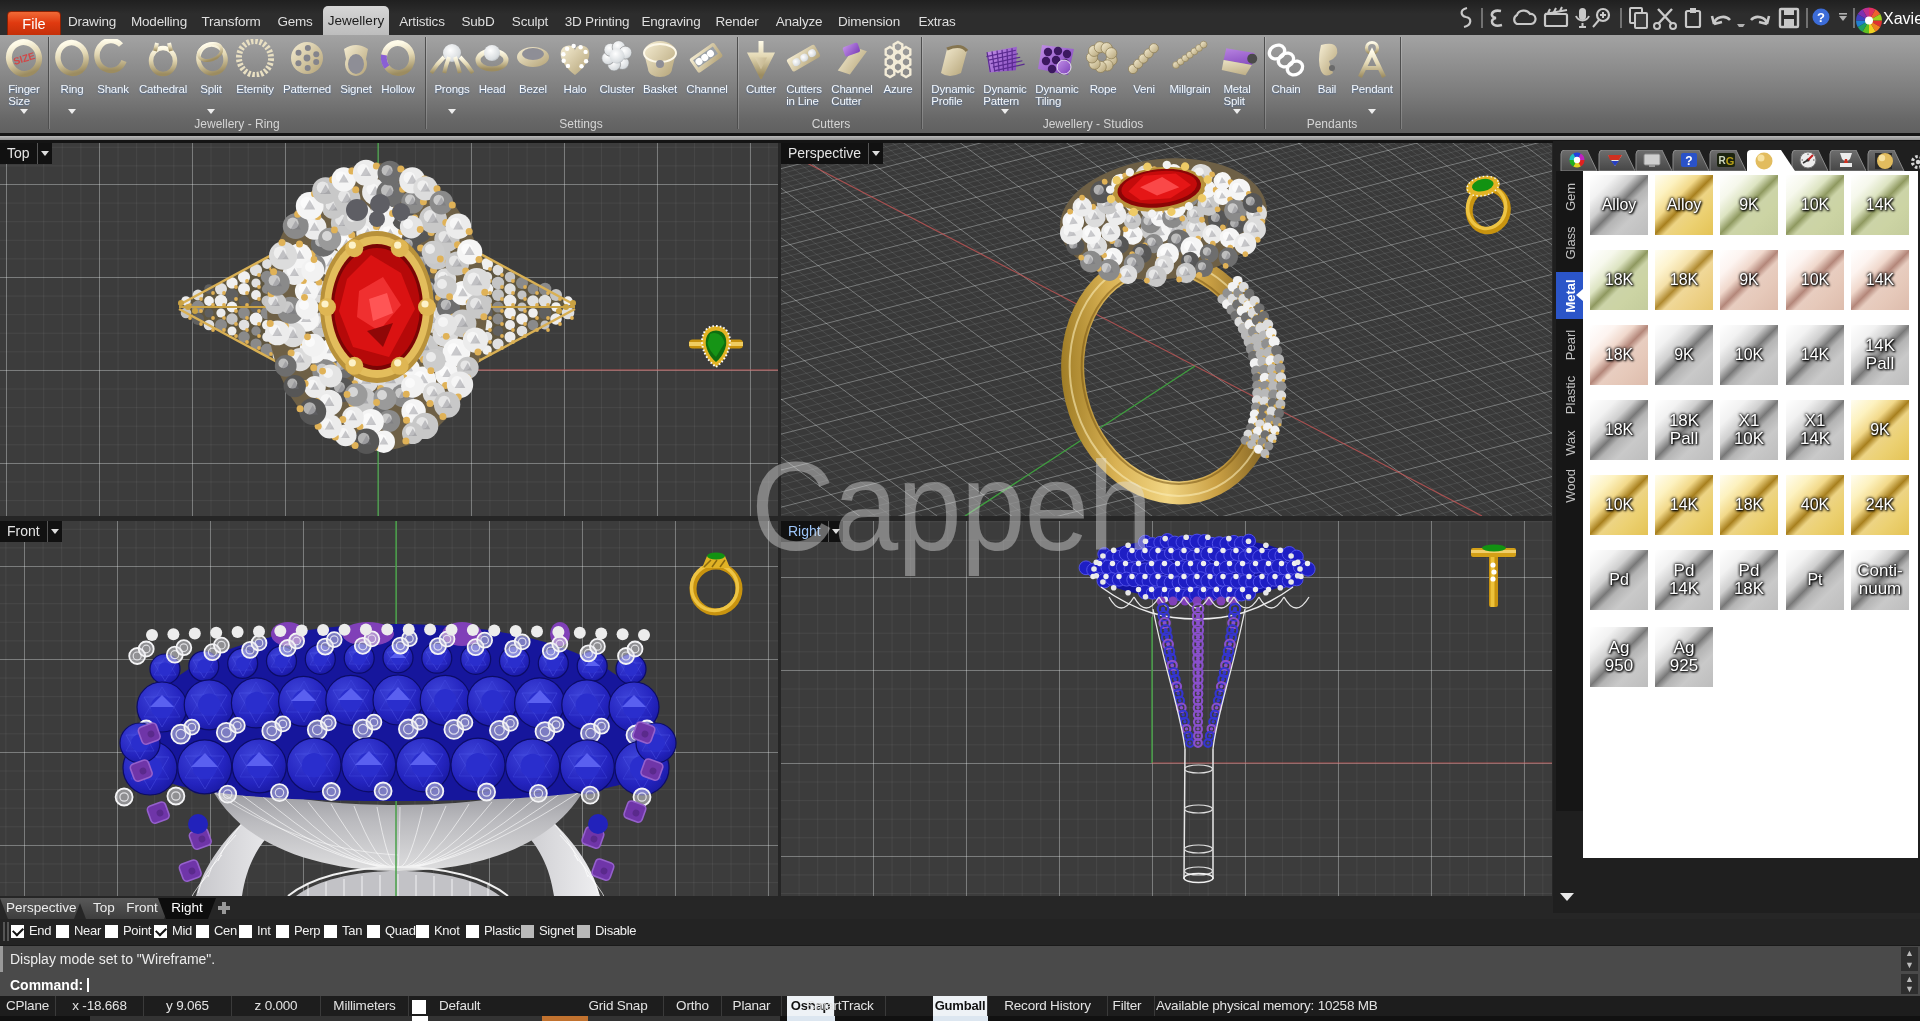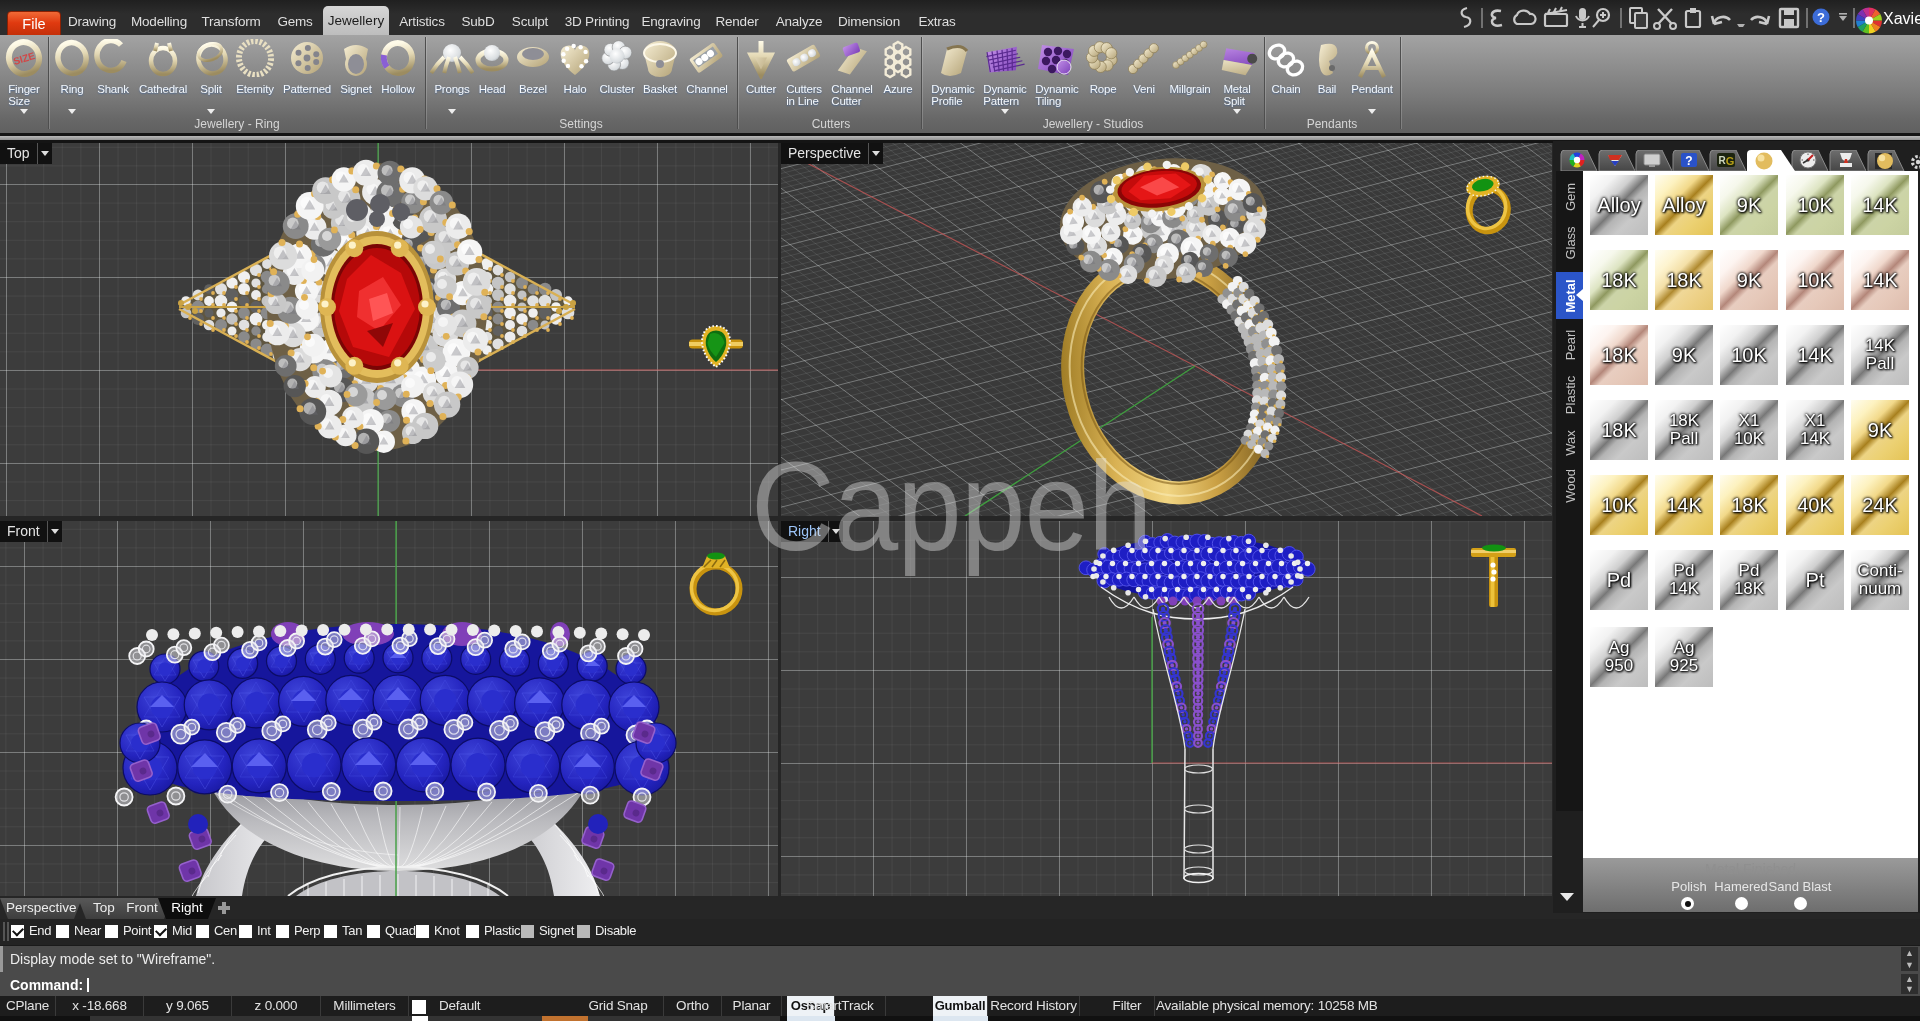--- a/index.html
+++ b/index.html
@@ -36,21 +36,21 @@
  border-right:4px solid transparent;border-top:5px solid #ddd}
 .gridbg{position:absolute;left:0;top:0;right:0;bottom:0}
 
 #rpanel{position:absolute;left:1553px;top:141px;width:367px;height:772px;background:#1f1f1f}
 #rtabs{position:absolute;left:3px;top:9px;width:364px;height:21px}
 #vtabs{position:absolute;left:3px;top:30px;width:27px;height:640px;background:#161616}
 .vtab{position:absolute;left:0;width:27px;color:#c2c2c2;font-size:13px}
 .vtab div{transform:rotate(-90deg);transform-origin:center;white-space:nowrap;text-align:center}
 .vtab.sel{background:#2b55c8;color:#fff}
 #swatches{position:absolute;left:30px;top:30px;width:335px;height:687px;background:#fff}
-.sw{position:absolute;width:58px;height:60px;color:#fff;font-size:20px;
+.sw{position:absolute;width:58px;height:60px;color:#fff;font-size:16px;
  display:flex;align-items:center;justify-content:center;text-align:center;line-height:20px;
  text-shadow:0 0 3px #000,0 0 3px #000,1px 1px 2px #000}
 #metalfin{position:absolute;left:30px;top:717px;width:335px;height:54px;
  background:linear-gradient(#9a9a9a,#6e6e6e);color:#e6e6e6;font-size:14px}
 .radio{width:13px;height:13px;border-radius:50%;background:#fff;position:absolute}
 .radio.on:after{content:"";position:absolute;left:3.5px;top:3.5px;width:6px;height:6px;border-radius:50%;background:#111}
 
 #vptabbar{position:absolute;left:0;top:896px;width:1553px;height:23px;background:#262626}
 .vpt{position:absolute;top:2px;height:21px;background:linear-gradient(#585858,#3e3e3e);color:#ececec;
  font-size:13.5px;text-align:center;line-height:20px;clip-path:polygon(0 0,100% 0,calc(100% - 8px) 100%,8px 100%);padding:0 6px}
@@ -2791,29 +2791,20 @@
 <div class="sw" style="left:203px;top:304px;background:linear-gradient(135deg,#fffdf0 0%,#fdf2c0 22%,#f2d98a 38%,#a8801e 50%,#edd484 58%,#ecd173 72%,#e4c355 100%);">40K</div>
 <div class="sw" style="left:268px;top:304px;background:linear-gradient(135deg,#fffdf0 0%,#fdf2c0 22%,#f2d98a 38%,#a8801e 50%,#edd484 58%,#ecd173 72%,#e4c355 100%);">24K</div>
 <div class="sw" style="left:7px;top:379px;background:linear-gradient(135deg,#ffffff 0%,#f2f2f2 22%,#cfcfcf 38%,#787878 50%,#b4b4b4 58%,#c9c9c9 72%,#bdbdbd 100%);">Pd</div>
 <div class="sw" style="left:72px;top:379px;background:linear-gradient(135deg,#ffffff 0%,#f2f2f2 22%,#cfcfcf 38%,#787878 50%,#b4b4b4 58%,#c9c9c9 72%,#bdbdbd 100%);font-size:17px;line-height:18px">Pd<br>14K</div>
 <div class="sw" style="left:137px;top:379px;background:linear-gradient(135deg,#ffffff 0%,#f2f2f2 22%,#cfcfcf 38%,#787878 50%,#b4b4b4 58%,#c9c9c9 72%,#bdbdbd 100%);font-size:17px;line-height:18px">Pd<br>18K</div>
 <div class="sw" style="left:203px;top:379px;background:linear-gradient(135deg,#ffffff 0%,#f2f2f2 22%,#cfcfcf 38%,#787878 50%,#b4b4b4 58%,#c9c9c9 72%,#bdbdbd 100%);">Pt</div>
 <div class="sw" style="left:268px;top:379px;background:linear-gradient(135deg,#ffffff 0%,#f2f2f2 22%,#cfcfcf 38%,#787878 50%,#b4b4b4 58%,#c9c9c9 72%,#bdbdbd 100%);font-size:17px;line-height:18px">Conti-<br>nuum</div>
 <div class="sw" style="left:7px;top:456px;background:linear-gradient(135deg,#ffffff 0%,#f2f2f2 22%,#cfcfcf 38%,#787878 50%,#b4b4b4 58%,#c9c9c9 72%,#bdbdbd 100%);font-size:17px;line-height:18px">Ag<br>950</div>
 <div class="sw" style="left:72px;top:456px;background:linear-gradient(135deg,#ffffff 0%,#f2f2f2 22%,#cfcfcf 38%,#787878 50%,#b4b4b4 58%,#c9c9c9 72%,#bdbdbd 100%);font-size:17px;line-height:18px">Ag<br>925</div>
 </div>
-<div id="metalfin">
-<div style="position:absolute;left:0;top:3px;width:335px;text-align:center;color:#8f8f8f">Metal Finished</div>
-<div style="position:absolute;left:61px;top:21px;width:90px;text-align:center;font-size:13px">Polish</div>
-<div style="position:absolute;left:113px;top:21px;width:90px;text-align:center;font-size:13px">Hamered</div>
-<div style="position:absolute;left:172px;top:21px;width:90px;text-align:center;font-size:13px">Sand Blast</div>
-<div class="radio on" style="left:98px;top:39px"></div>
-<div class="radio" style="left:152px;top:39px"></div>
-<div class="radio" style="left:211px;top:39px"></div>
-</div>
 <div style="position:absolute;left:7px;top:752px;width:0;height:0;border-left:7px solid transparent;border-right:7px solid transparent;border-top:8px solid #e8e8e8"></div>
 </div>
 <div id="vptabbar">
 <div class="vpt" style="left:0px;width:82px">Perspective</div>
 <div class="vpt" style="left:78px;width:52px">Top</div>
 <div class="vpt" style="left:112px;width:60px">Front</div>
 <div class="vpt act" style="left:158px;width:58px">Right</div>
 <div style="position:absolute;left:218px;top:6px;width:12px;height:12px">
       <div style="position:absolute;left:4px;top:0;width:4px;height:12px;background:#999"></div>
       <div style="position:absolute;left:0;top:4px;width:12px;height:4px;background:#999"></div>
@@ -2863,21 +2854,21 @@
 <div class="sbc" style="left:232px;width:89px">z 0.000</div>
 <div class="sbc" style="left:321px;width:88px">Millimeters</div>
 <div style="position:absolute;left:412px;top:3.5px;width:14px;height:14px;background:#fff"></div>
 <div style="position:absolute;left:439px;top:0;height:16px;line-height:20px">Default</div>
 <div class="sbc" style="left:573px;width:91px">Grid Snap</div>
 <div class="sbc" style="left:664px;width:58px">Ortho</div>
 <div class="sbc" style="left:722px;width:60px">Planar</div>
 <div class="sbc hl" style="left:787px;width:48px">Osnap</div>
 <div class="sbc" style="left:795px;width:91px">SmartTrack</div>
 <div class="sbc hl" style="left:933px;width:55px">Gumball</div>
-<div class="sbc" style="left:988px;width:92px">Record History</div>
+<div class="sbc" style="left:988px;width:120px">Record History</div>
 <div class="sbc" style="left:1100px;width:55px">Filter</div>
 <div style="position:absolute;left:1156px;top:0;height:20px;line-height:20px">Available physical memory: 10258 MB</div>
 <div style="position:absolute;left:0;top:20px;width:1920px;height:5px;background:#111"></div>
 <div style="position:absolute;left:90px;top:20px;width:690px;height:5px;background:#333"></div>
 <div style="position:absolute;left:412px;top:20px;width:16px;height:5px;background:#fff"></div>
 <div style="position:absolute;left:542px;top:20px;width:46px;height:5px;background:#c1722f"></div>
 <div style="position:absolute;left:787px;top:20px;width:48px;height:5px;background:#dce6f0"></div>
 <div style="position:absolute;left:933px;top:20px;width:55px;height:5px;background:#dce6f0"></div>
 </div>
 </body></html>

